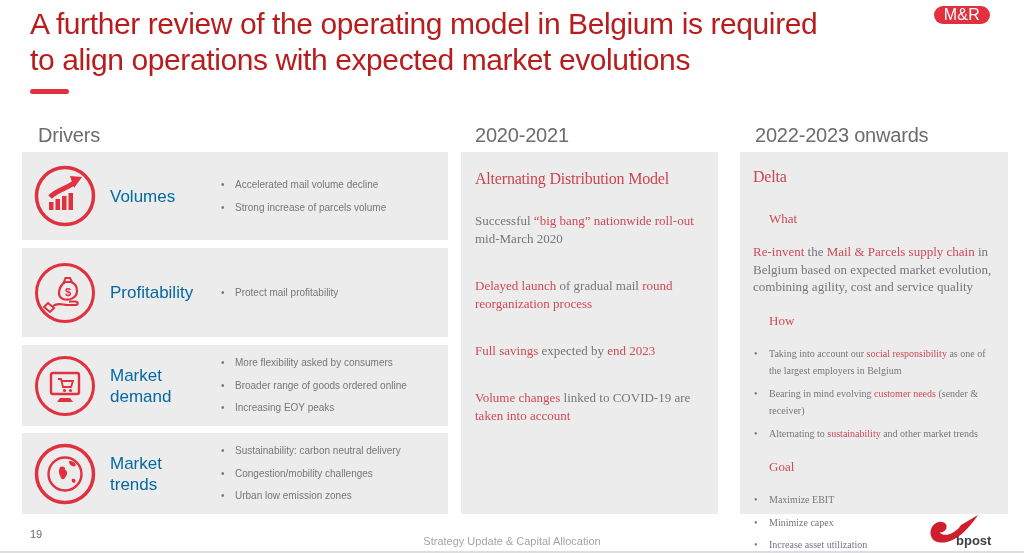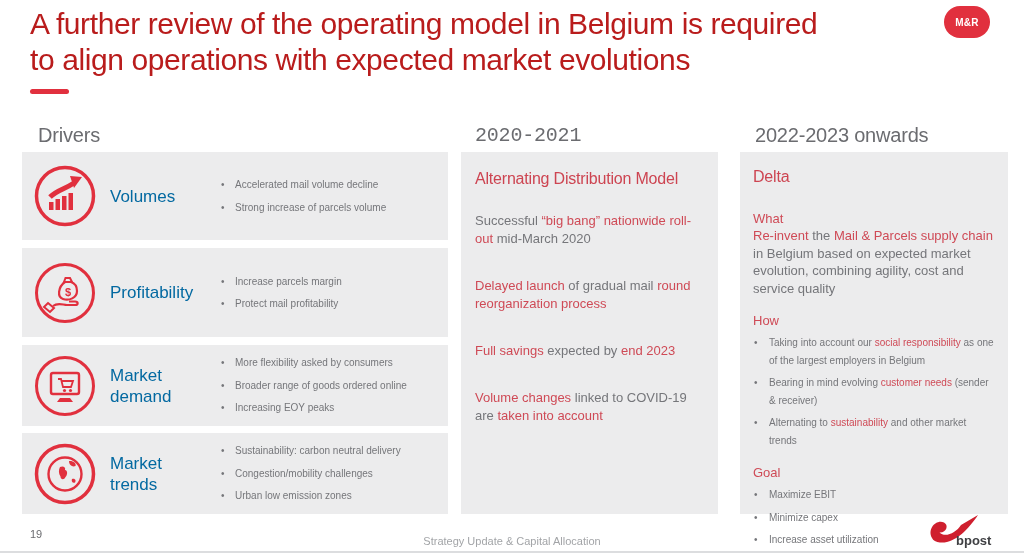--- a/index.html
+++ b/index.html
@@ -5,48 +5,48 @@
   html,body{margin:0;padding:0;background:#ffffff;}
   *{box-sizing:border-box;}
   .slide{
     position:relative;width:1024px;height:553px;background:#ffffff;overflow:hidden;
     font-family:"Liberation Sans","DejaVu Sans",sans-serif;color:#75767a;
     border-bottom:2px solid #dcdddf;
   }
   
   .page-title{position:absolute;left:30px;top:6px;width:900px;
     font-size:30px;line-height:36px;font-weight:300;color:#b91c1c;letter-spacing:-0.4px;}
-  .mr-badge{position:absolute;right:34px;top:6px;min-width:46px;height:32px;padding:0 10px;
-    background:#e1303e;border-radius:17px;color:#ffffff;font-size:10px;font-weight:bold;
+  .mr-badge{position:absolute;right:34px;top:6px;min-width:46px;height:18px;padding:0 10px;
+    background:#e1303e;border-radius:17px;color:#ffffff;font-size:16px;font-weight:normal;
     display:flex;align-items:center;justify-content:center;letter-spacing:0.2px;}
   .accent-dash{position:absolute;left:30px;top:89px;width:39px;height:5px;background:#e1303e;border-radius:2.5px;}
   
   .col-header{position:absolute;top:124px;font-size:20px;font-weight:300;color:#6b6c70;letter-spacing:-0.2px;}
   .col-header.drivers{left:38px;}
-  .col-header.phase1{left:475px;font-family:Liberation Mono, monospace;}
+  .col-header.phase1{left:475px;}
   .col-header.phase2{left:755px;}
   
   .driver-card{position:absolute;left:22px;width:426px;background:#ececed;
     display:flex;align-items:center;}
   .driver-card .icon-wrap{flex:0 0 64px;width:64px;height:64px;margin-left:11px;}
   .driver-card .label{flex:0 0 96px;margin-left:13px;color:#0369a1;font-size:17px;line-height:21px;font-weight:300;}
   .driver-card ul{list-style:none;margin:0;padding:0 8px 0 14px;width:228px;}
   .driver-card li, .rbullets li{font-size:10px;line-height:17.5px;color:#75767a;
     padding-left:15px;position:relative;margin:5px 0;}
   .driver-card li::before, .rbullets li::before{content:"•";position:absolute;left:1px;color:#75767a;}
   
-  .panel{position:absolute;top:152px;height:362px;background:#ececed;padding:16px 14px;}
+  .panel{position:absolute;top:152px;height:362px;background:#ececed;padding:16px 14px;font-family:Liberation Serif, serif;}
   .panel.mid{left:461px;width:257px;}
   .panel.right{left:740px;width:268px;padding:14px 13px;}
   .panel-title{color:#cd4451;font-size:16px;font-weight:300;letter-spacing:-0.2px;margin:2px 0 24px 0;}
   .panel.mid p{font-size:13px;line-height:18px;margin:0 0 29px 0;color:#75767a;}
   .red{color:#cf4a56;}
   
   .panel.right .panel-title{margin-bottom:24px;}
-  .sec-label{color:#cf4a56;font-size:13px;line-height:17px;margin:0;}
+  .sec-label{color:#cf4a56;font-size:13px;line-height:17px;margin:16px;}
   .sec-text{font-size:13px;line-height:17.5px;margin:0 0 15px 0;color:#75767a;}
   .rbullets{list-style:none;margin:1px 0 15px 0;padding:0;}
   .rbullets li{padding-left:16px;}
   
   .page-number{position:absolute;left:30px;top:528px;font-size:11px;color:#6b6c70;}
   .footer-title{position:absolute;left:0;right:0;top:535px;text-align:center;font-size:11px;color:#a2a4a7;}
   .logo{position:absolute;right:12px;top:514px;width:96px;height:36px;}
   .logo svg{display:block;}
   
   .icon-wrap svg{display:block;}
@@ -92,21 +92,20 @@
         <circle cx="32" cy="32" r="28.5" stroke="#e1303e" stroke-width="3"></circle>
         <path d="M31 21 l8 0 l-2 -4 l-4.5 0 z" stroke="#e1303e" stroke-width="2" fill="none"></path>
         <path d="M32 21 C25 26, 24 36, 30 38 C36 40, 44 37, 44 30 C44 25, 41 22, 38 21" stroke="#e1303e" stroke-width="2.2" fill="none"></path>
         <text x="35" y="34.5" font-family="Liberation Sans, sans-serif" font-size="11" font-weight="bold" fill="#e1303e" text-anchor="middle">$</text>
         <path d="M20 45 C25 41, 30 44, 34 44 L42 44 C45.5 44, 45.5 40.5, 42 40.5 L36 40.5" stroke="#e1303e" stroke-width="2.2" fill="none"></path>
         <path d="M15 42 l6 5 l-4 4 l-6 -5 z" stroke="#e1303e" stroke-width="2" fill="none"></path>
       </svg>
     </div>
     <div class="label">Profitability</div>
     <ul>
-      <li>Increase parcels margin</li>
       <li>Protect mail profitability</li>
     </ul>
   </div>
 
   <div class="driver-card" style="top:345px;height:81px;">
     <div class="icon-wrap">
       <svg width="64" height="64" viewBox="0 0 64 64" fill="none">
         <circle cx="32" cy="32" r="28.5" stroke="#e1303e" stroke-width="3"></circle>
         <rect x="18" y="19" width="28" height="21" rx="2" stroke="#e1303e" stroke-width="2.4" fill="none"></rect>
         <polygon points="27,44 37,44 40,48 24,48" fill="#e1303e"></polygon>

